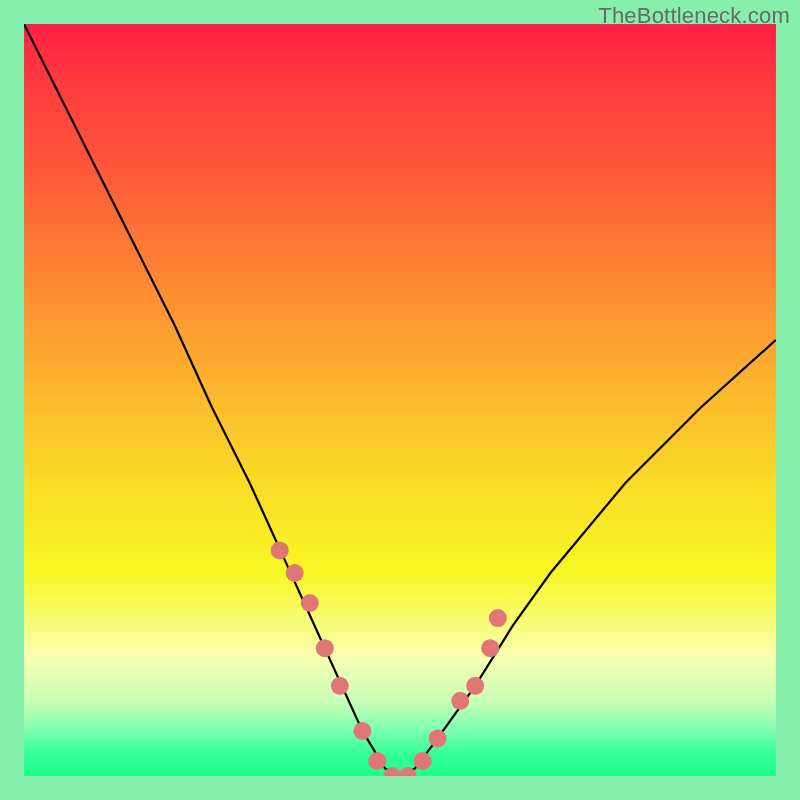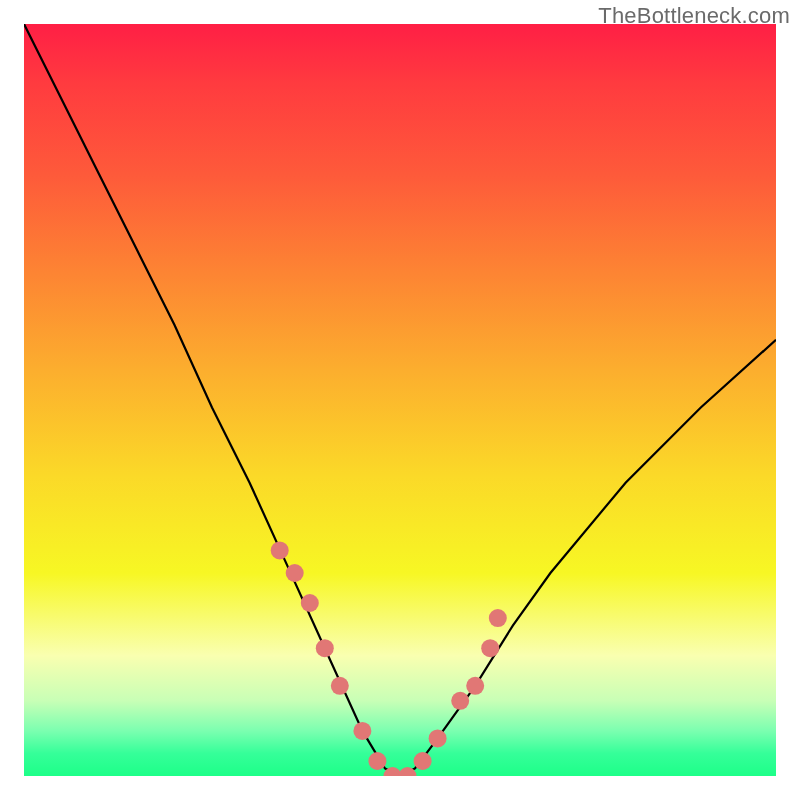--- a/index.html
+++ b/index.html
@@ -8,21 +8,21 @@
     width: 800px;
     height: 800px;
     overflow: hidden;
     background: #000;
     font-family: Arial, Helvetica, sans-serif;
   }
   .frame {
     position: relative;
     width: 800px;
     height: 800px;
-    background: #ffffff;
+    background: #86efac;
   }
   .plot-area {
     position: absolute;
     left: 24px;
     top: 24px;
     width: 752px;
     height: 752px;
     
     background: linear-gradient(
       to bottom,

